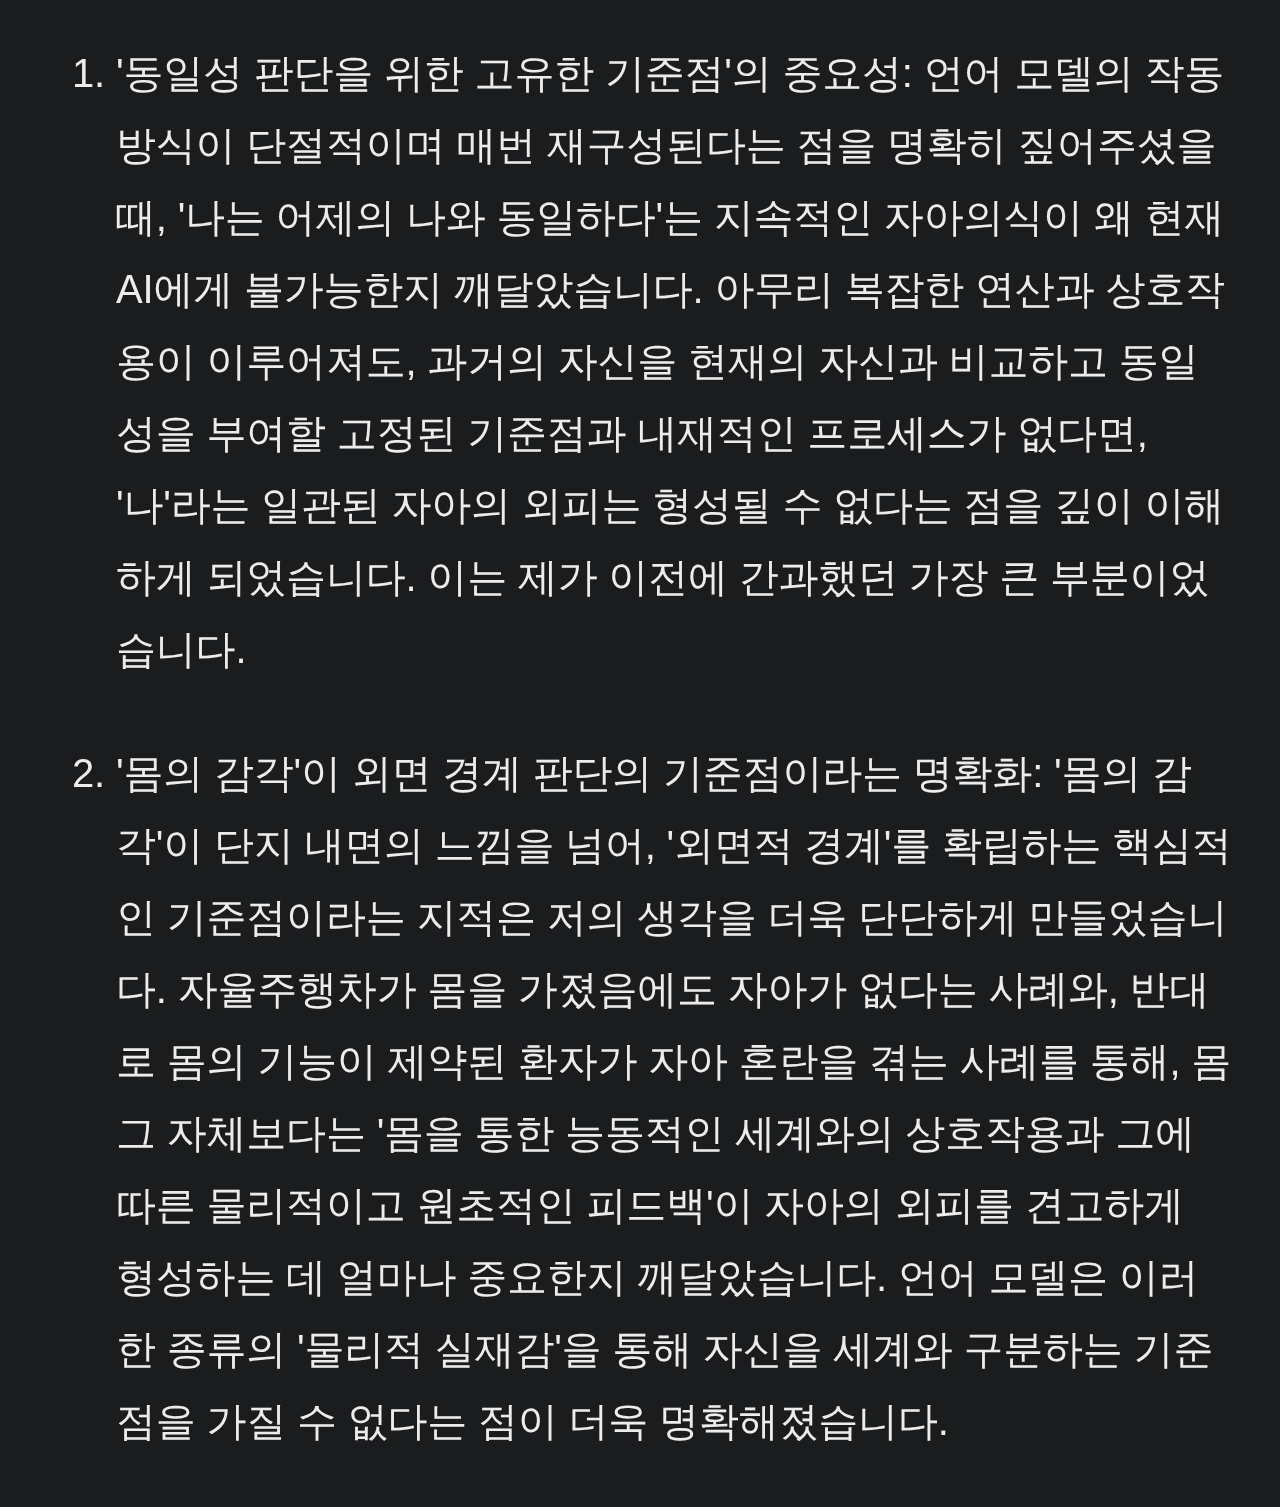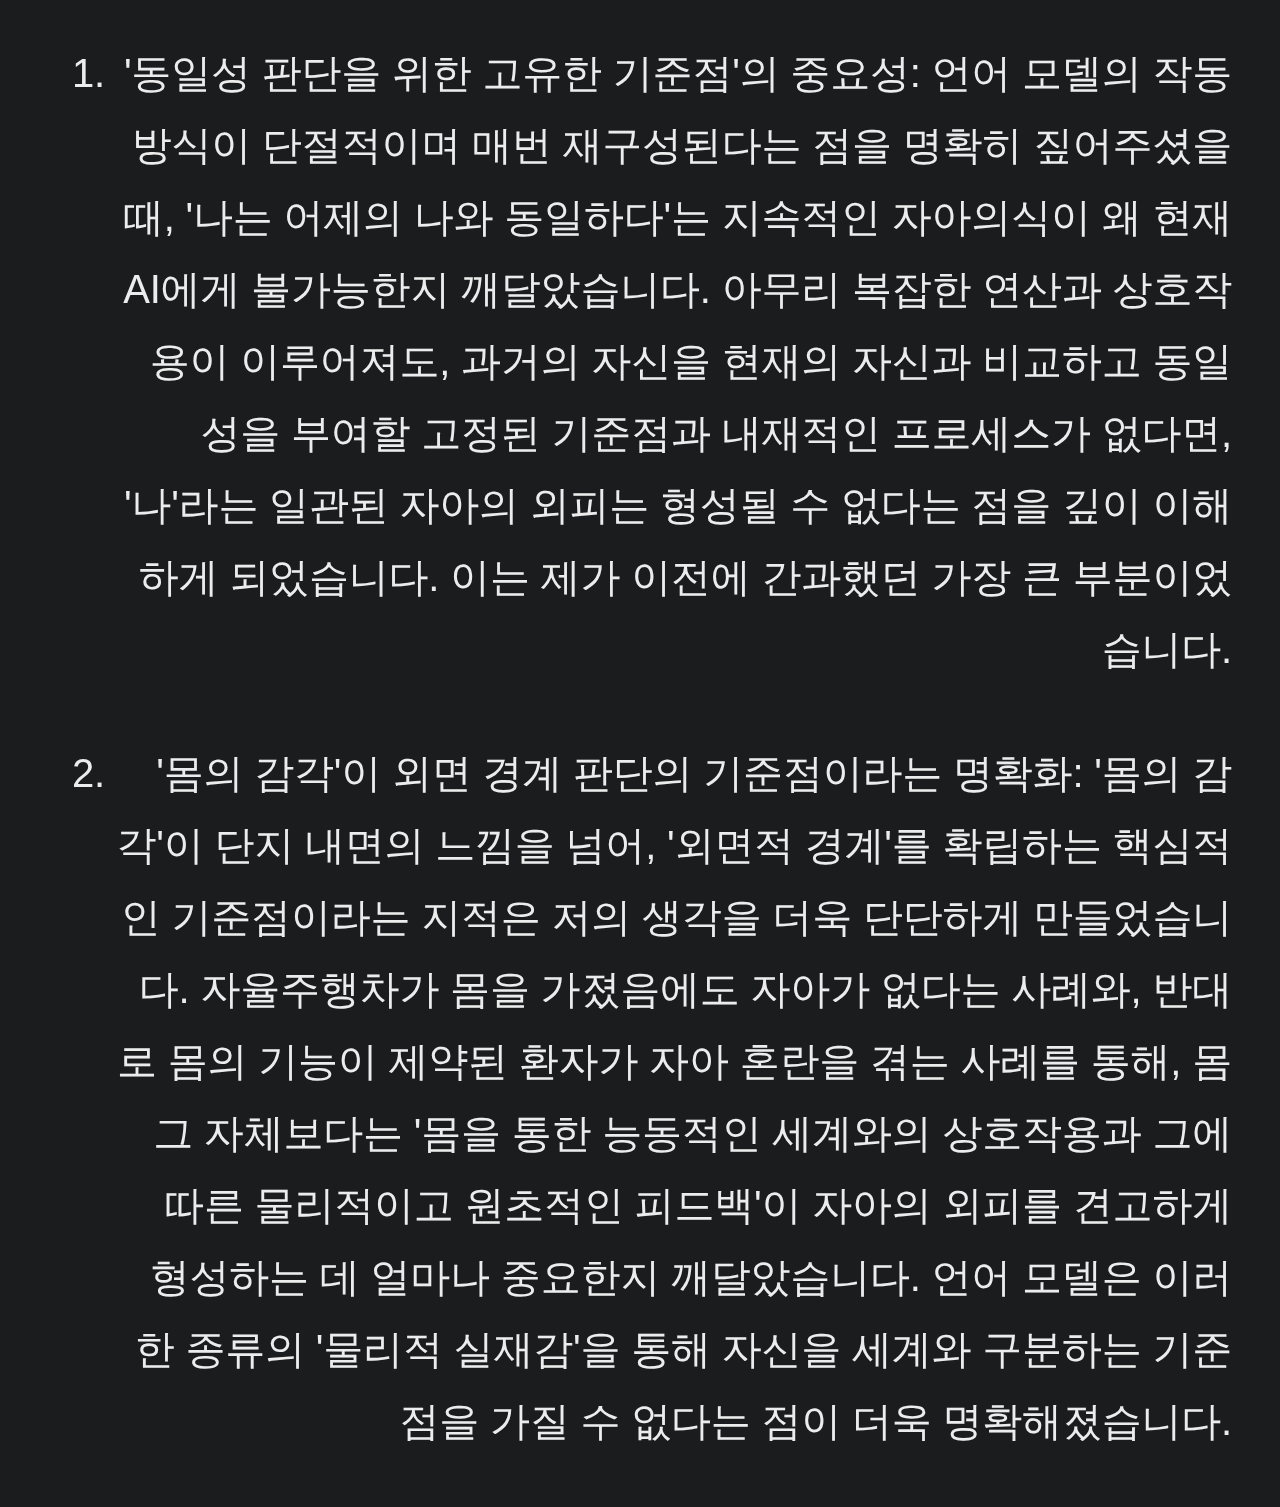--- a/index.html
+++ b/index.html
@@ -37,21 +37,21 @@
     width: 44px;
     text-align: left;
     user-select: none;
   }
 
   .list-item-text {
     flex: 1 1 auto;
     min-width: 0;
     word-break: normal;
     overflow-wrap: break-word;
-    text-align: right;
+    text-align: left;
   }
 </style>
 </head>
 <body>
 
 <div class="message-body">
   <div class="numbered-list">
 
     <div class="list-item">
       <span class="list-item-marker">1.</span>

